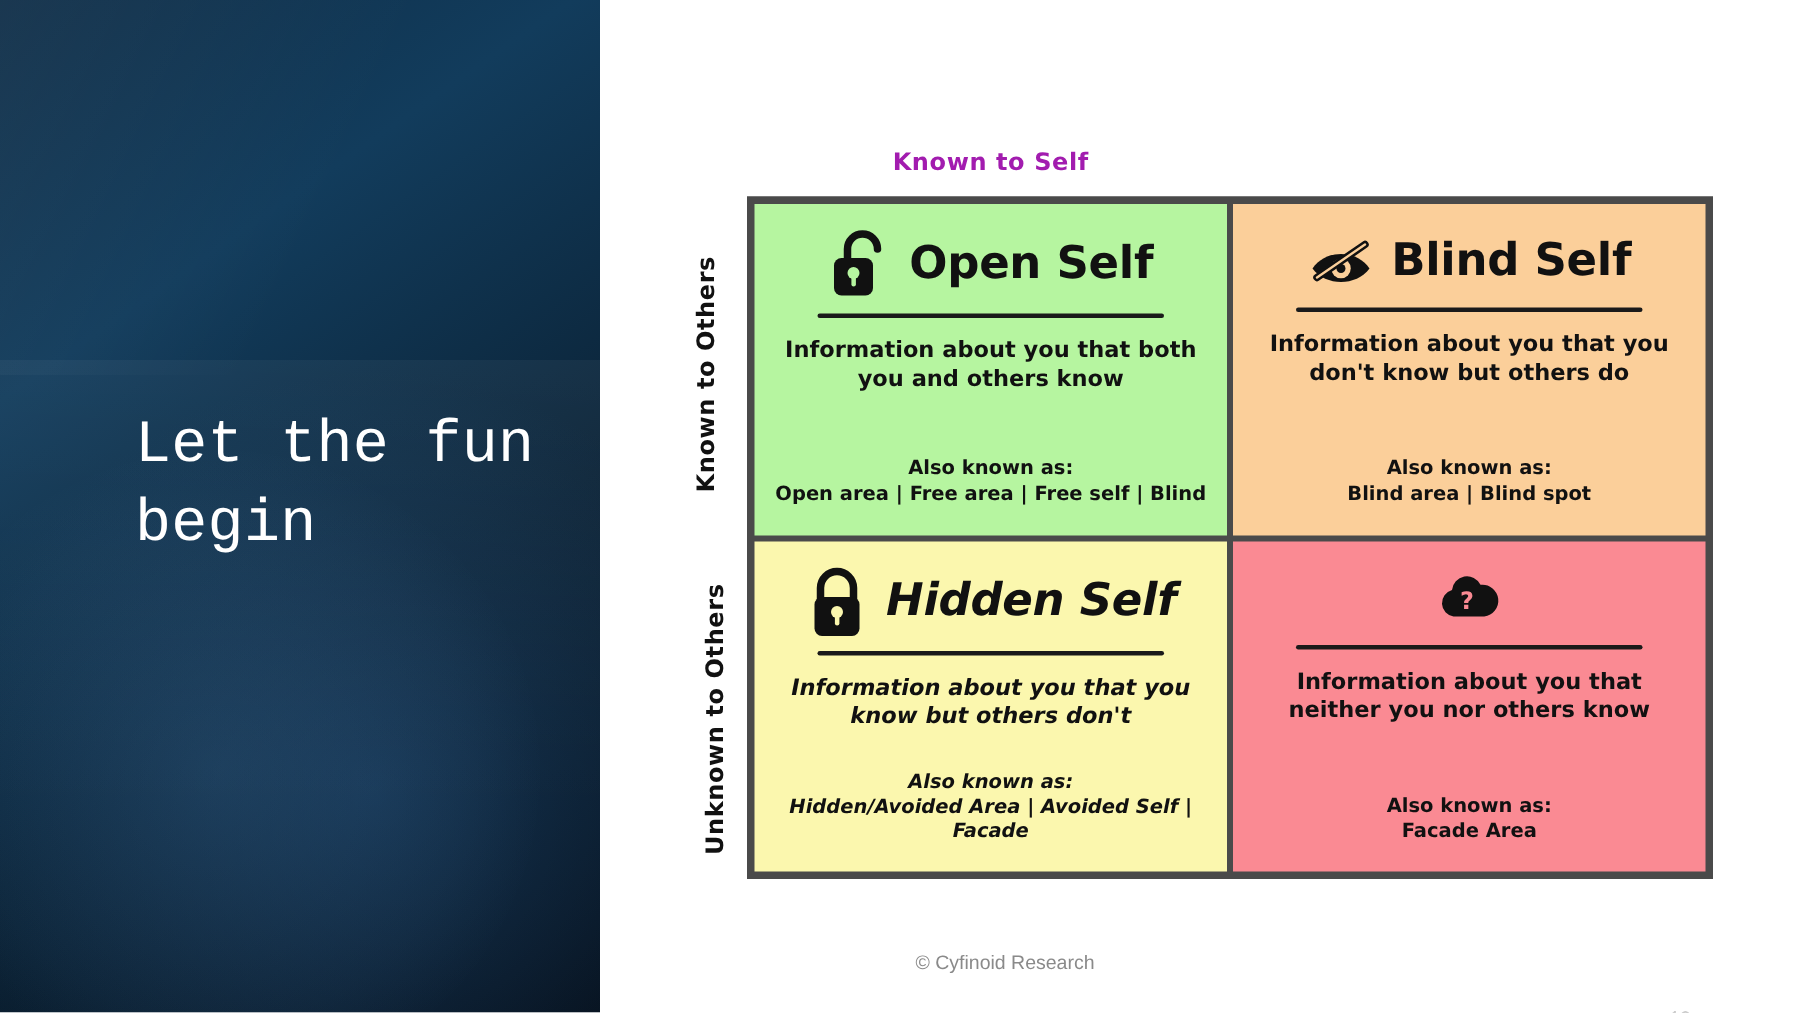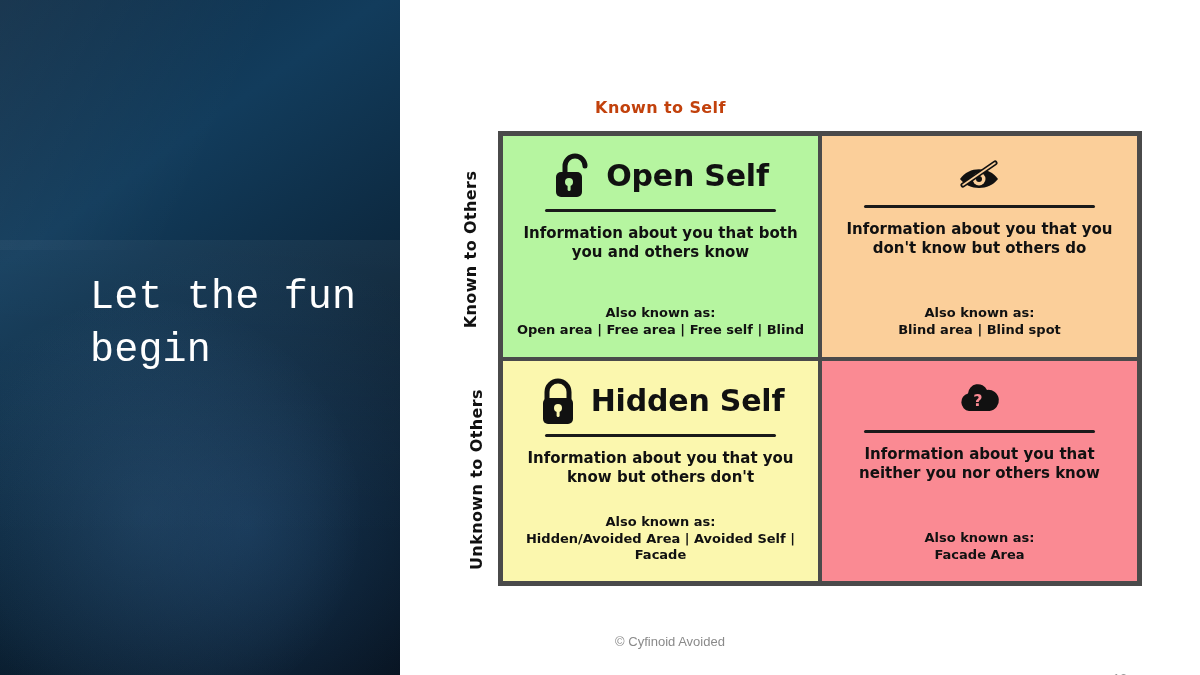--- a/index.html
+++ b/index.html
@@ -75,21 +75,21 @@
     top: 0;
     width: 800px;
     height: 675px;
   }
 
   .col-head {
     position: absolute;
     font-family: "DejaVu Sans", sans-serif;
     font-weight: bold;
     font-size: 16px;
-    color: #c2410c;
+    color: #a21caf;
     letter-spacing: 0.4px;
     text-align: center;
   }
   .col-head.c1 { left: 98px;  top: 98px; width: 325px; }
   .col-head.c2 { left: 423px; top: 98px; width: 325px; }
 
   .row-head {
     position: absolute;
     font-family: "DejaVu Sans", sans-serif;
     font-weight: bold;
@@ -252,28 +252,29 @@
         <div class="quad-head">
           <span class="icon">
             <svg width="46" height="44" viewBox="0 0 46 44" aria-hidden="true">
               <path d="M3 27 C12 14, 32 14, 41 27 C32 39, 12 39, 3 27 Z" fill="#111"></path>
               <circle cx="22" cy="27" r="6.5" fill="#fbcf9a"></circle>
               <circle cx="22" cy="27" r="3" fill="#111"></circle>
               <line x1="6" y1="33" x2="38" y2="11" stroke="#111" stroke-width="5" stroke-linecap="round"></line>
               <line x1="6" y1="33" x2="38" y2="11" stroke="#fbcf9a" stroke-width="1.6" stroke-linecap="round"></line>
             </svg>
           </span>
+          <span class="quad-title">Blind Self</span>
         </div>
         <div class="rule"></div>
         <div class="quad-desc">Information about you that you don't know but others do</div>
         <div class="aka-label">Also known as:</div>
         <div class="aka-value">Blind area | Blind spot</div>
       </div>
 
-      <div class="quad" style="background:#fbf7ae;">
+      <div class="quad" style="background:#fbf7ae;font-style:italic;">
         <div class="quad-head">
           <span class="icon">
             <svg width="44" height="48" viewBox="0 0 44 48" aria-hidden="true">
               <path d="M10 22 V15 a11 11 0 0 1 22 0 V22" fill="none" stroke="#111" stroke-width="5" stroke-linecap="round"></path>
               <rect x="6" y="21" width="30" height="26" rx="5" fill="#111"></rect>
               <circle cx="21" cy="31" r="4" fill="#fbf7ae"></circle>
               <rect x="19.6" y="32" width="3" height="8" rx="1.5" fill="#fbf7ae"></rect>
             </svg>
           </span>
           <span class="quad-title">Hidden Self</span>
@@ -295,16 +296,16 @@
         </div>
         <div class="rule"></div>
         <div class="quad-desc">Information about you that neither you nor others know</div>
         <div class="aka-label">Also known as:</div>
         <div class="aka-value">Facade Area</div>
       </div>
 
     </div>
   </div>
 
-  <div class="footer-note">© Cyfinoid Avoided</div>
+  <div class="footer-note">© Cyfinoid Research</div>
   <div class="page-number">13</div>
 
 </div>
 
 </body></html>

